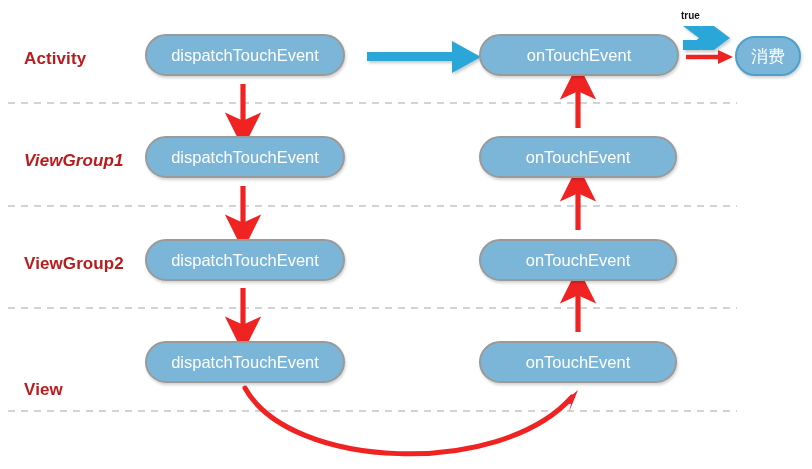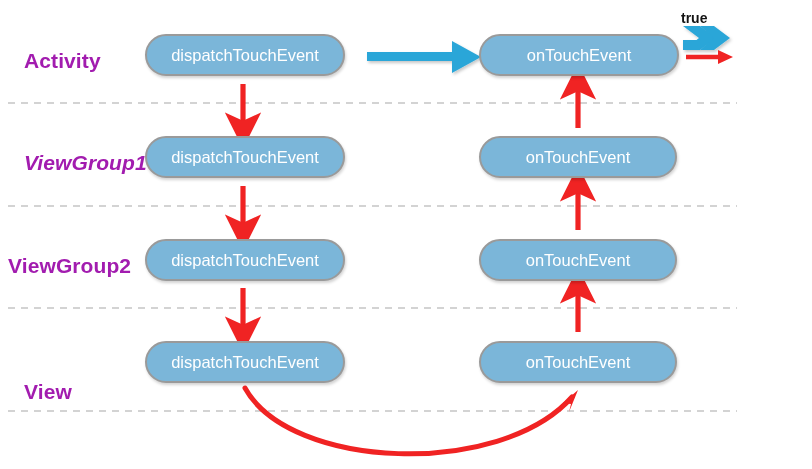--- a/index.html
+++ b/index.html
@@ -24,23 +24,23 @@
     left: 0;
     top: 0;
     width: 812px;
     height: 469px;
     pointer-events: none;
   }
   
   .row-label {
     position: absolute;
     font-family: "Liberation Sans", sans-serif;
-    font-size: 21px;
+    font-size: 17px;
     font-weight: 600;
-    color: #a21caf;
+    color: #b91c1c;
     white-space: nowrap;
     letter-spacing: 0.1px;
   }
   
   .node {
     position: absolute;
     box-sizing: border-box;
     background: #7bb6d9;
     border: 2px solid #9a9a9a;
     border-radius: 24px;
@@ -57,21 +57,21 @@
   }
   .node.consume {
     border-color: #4ea0cc;
     font-size: 17px;
     border-radius: 22px;
   }
   
   .edge-label {
     position: absolute;
     font-family: "Liberation Sans", sans-serif;
-    font-size: 14px;
+    font-size: 10px;
     font-weight: 600;
     color: #141414;
     white-space: nowrap;
   }
 </style>
 </head>
 <body>
 
 <div id="canvas">
 
@@ -120,29 +120,30 @@
     </g>
 
     <g>
       <line x1="686" y1="57" x2="722" y2="57" stroke="#f02323" stroke-width="4.6"></line>
       <path d="M 733,57 L 718,50 L 718,64 Z" fill="#f02323"></path>
     </g>
   </svg>
 
   <div class="row-label" style="left:24px; top:49px;">Activity</div>
   <div class="row-label" style="left:24px; top:151px;font-style:italic;">ViewGroup1</div>
-  <div class="row-label" style="left:8px; top:254px;">ViewGroup2</div>
+  <div class="row-label" style="left:24px; top:254px;">ViewGroup2</div>
   <div class="row-label" style="left:24px; top:360px;margin-top:20px;">View</div>
 
   <div class="node" style="left:145px; top:34px;  width:200px; height:42px;">dispatchTouchEvent</div>
   <div class="node" style="left:145px; top:136px; width:200px; height:42px;">dispatchTouchEvent</div>
   <div class="node" style="left:145px; top:239px; width:200px; height:42px;">dispatchTouchEvent</div>
   <div class="node" style="left:145px; top:341px; width:200px; height:42px;">dispatchTouchEvent</div>
 
   <div class="node" style="left:479px; top:34px;  width:200px; height:42px;">onTouchEvent</div>
   <div class="node" style="left:479px; top:136px; width:198px; height:42px;">onTouchEvent</div>
   <div class="node" style="left:479px; top:239px; width:198px; height:42px;">onTouchEvent</div>
   <div class="node" style="left:479px; top:341px; width:198px; height:42px;">onTouchEvent</div>
 
+  <div class="node consume" style="left:735px; top:36px; width:66px; height:40px;">消费</div>
 
   <div class="edge-label" style="left:681px; top:10px;">true</div>
 
 </div>
 
 </body></html>

